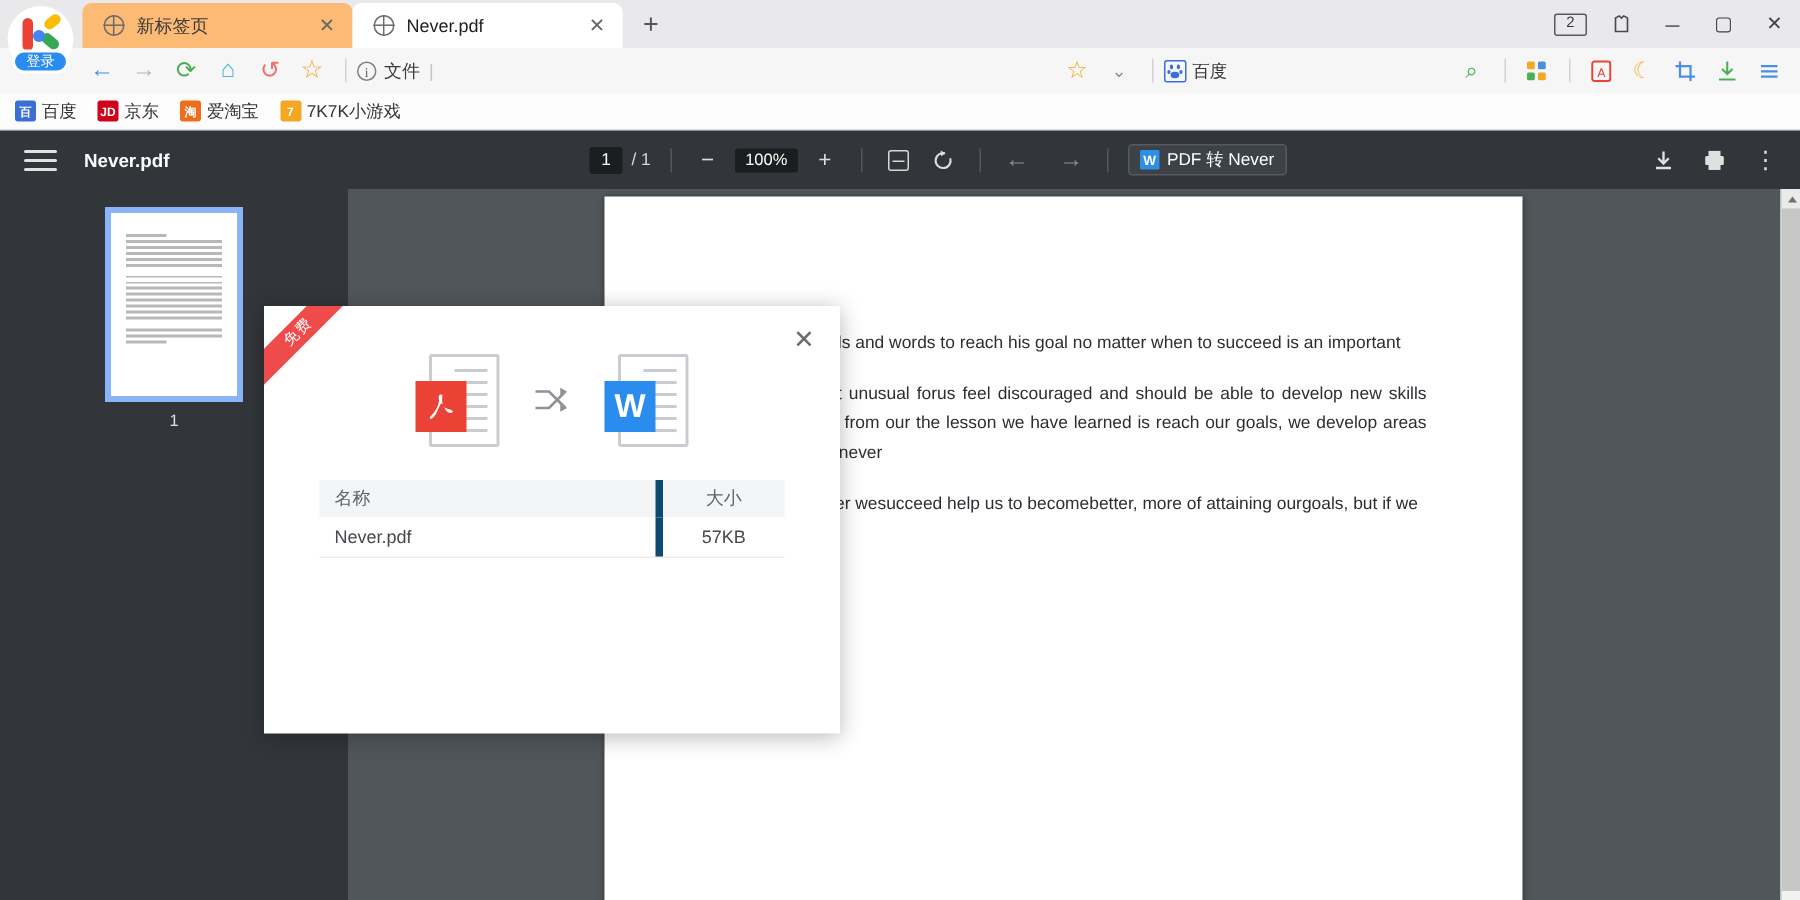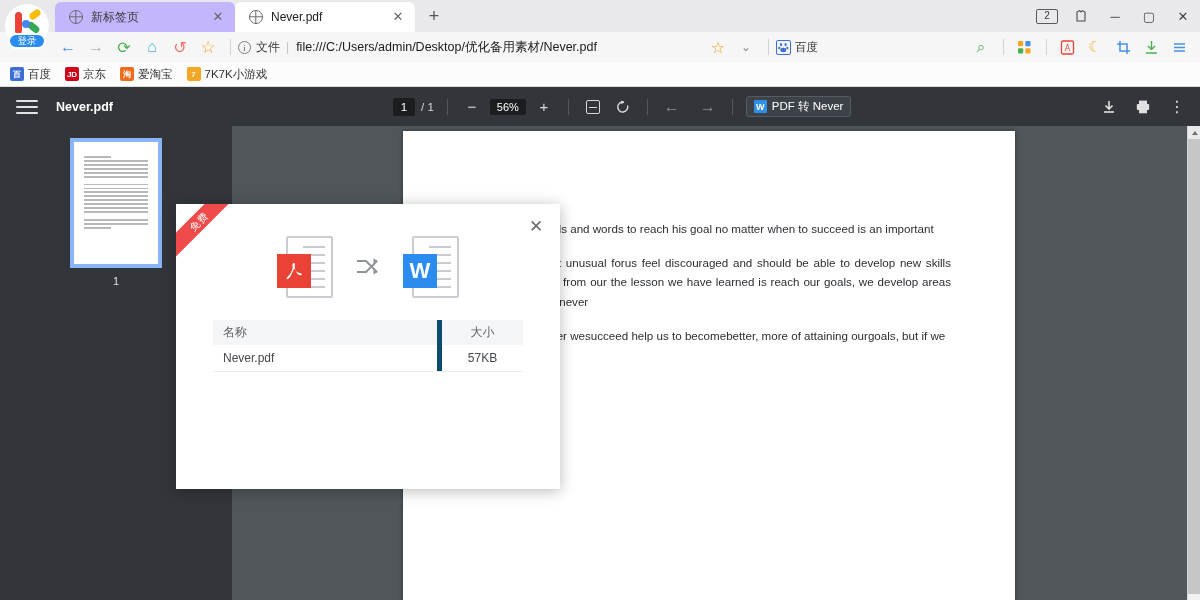--- a/index.html
+++ b/index.html
@@ -18,21 +18,21 @@
     display: flex; align-items: flex-end;
   }
   .logo-slot { width: 55px; height: 32px; position: relative; }
   .tab {
     height: 30px; display: flex; align-items: center;
     padding: 0 8px 0 14px; font-size: 12px; color: #3a3a3a;
     position: relative; border-top-left-radius: 6px; border-top-right-radius: 6px;
     min-width: 180px; max-width: 200px;
   }
   .tab.active { background: #ffffff; color: #202020; }
-  .tab.inactive { background: #c4b5fd; }
+  .tab.inactive { background: #fdba74; }
   .tab .favicon {
     width: 14px; height: 14px; margin-right: 8px; flex: 0 0 14px;
     border-radius: 50%; border: 1.4px solid #6b6b6b; position: relative;
   }
   .tab .favicon::before {
     content: ""; position: absolute; left: 50%; top: -1.4px; bottom: -1.4px;
     width: 1.4px; background: #6b6b6b; transform: translateX(-50%);
   }
   .tab .favicon::after {
     content: ""; position: absolute; left: -1.4px; right: -1.4px; top: 50%;
@@ -309,21 +309,20 @@
     <div class="navicon" style="color:#4cb050">⟳</div>
     <div class="navicon" style="color:#45b8d0">⌂</div>
     <div class="navicon" style="color:#f0736a">↺</div>
     <div class="navicon" style="color:#f5a623;font-size:17px">☆</div>
     <div class="sep"></div>
 
     <div class="urlbar">
       <span class="infoi">i</span>
       <span class="filelabel">文件</span>
       <span class="vbar">|</span>
-      <span class="urltext">file:///C:/Users/admin/Desktop/优化备用素材/Never.pdf</span>
     </div>
 
     <div class="rightnav">
       <div class="navicon" style="color:#f5a623;font-size:16px">☆</div>
       <div class="navicon" style="color:#8d8d8d;font-size:12px">⌄</div>
       <div class="sep"></div>
       <div class="baidu-chip">
         <span class="baidu-sq">
           <svg width="11" height="11" viewBox="0 0 11 11" aria-hidden="true">
             <ellipse cx="3" cy="2.6" rx="1.1" ry="1.6" fill="#3b6fd4"></ellipse>
@@ -397,21 +396,21 @@
         <span></span>
         <span></span>
     </div>
     <div class="pdfname">Never.pdf</div>
 
     <div class="tb-center">
       <div class="pagebox">1</div>
       <div class="pagetotal">/ 1</div>
       <div class="tbsep"></div>
       <div class="tbbtn">−</div>
-      <div class="zoomval">56%</div>
+      <div class="zoomval">100%</div>
       <div class="tbbtn">+</div>
       <div class="tbsep"></div>
       <div class="tbbtn">
           <span class="fitbox"></span>
         </div>
       <div class="tbbtn" style="margin-left:8px">
         <svg width="16" height="16" viewBox="0 0 16 16" aria-hidden="true">
           <path d="M12.5 6.5 A5 5 0 1 1 9 3.2" fill="none" stroke="#dcdcdc" stroke-width="1.4"></path>
           <path d="M6.2 1.4 L9.4 3.3 L6.3 5.2 Z" fill="#dcdcdc"></path>
         </svg>

